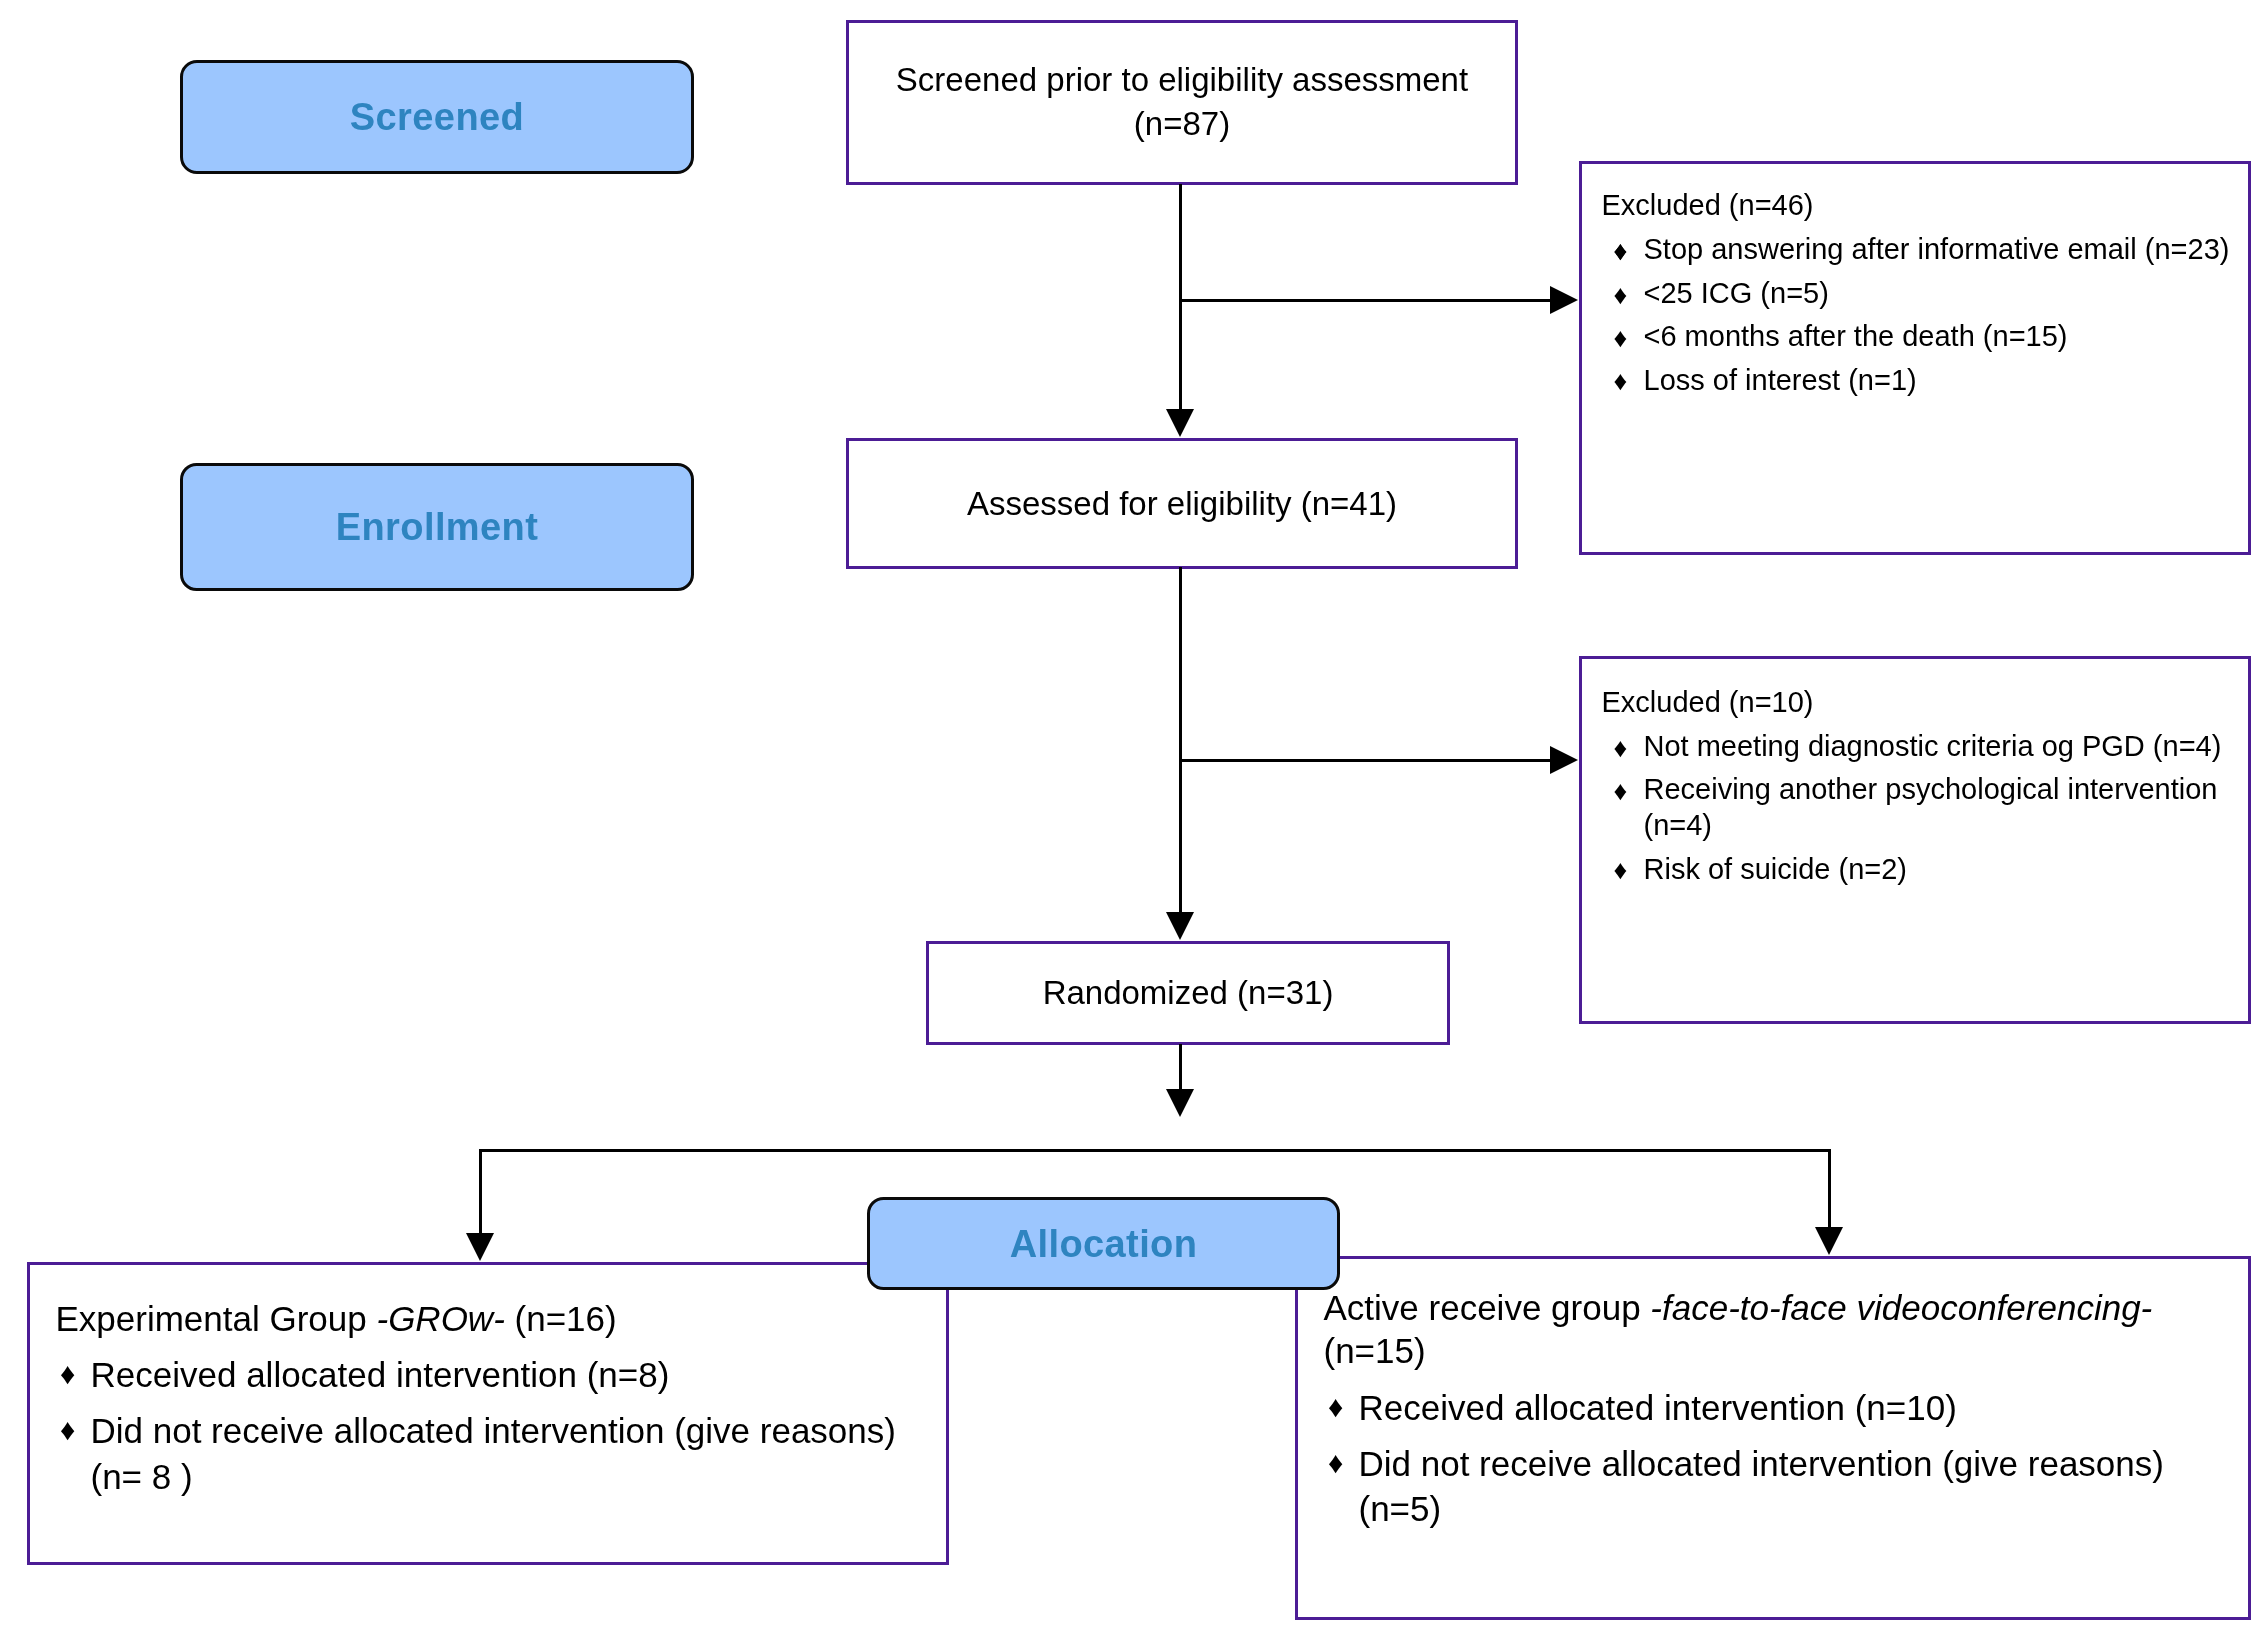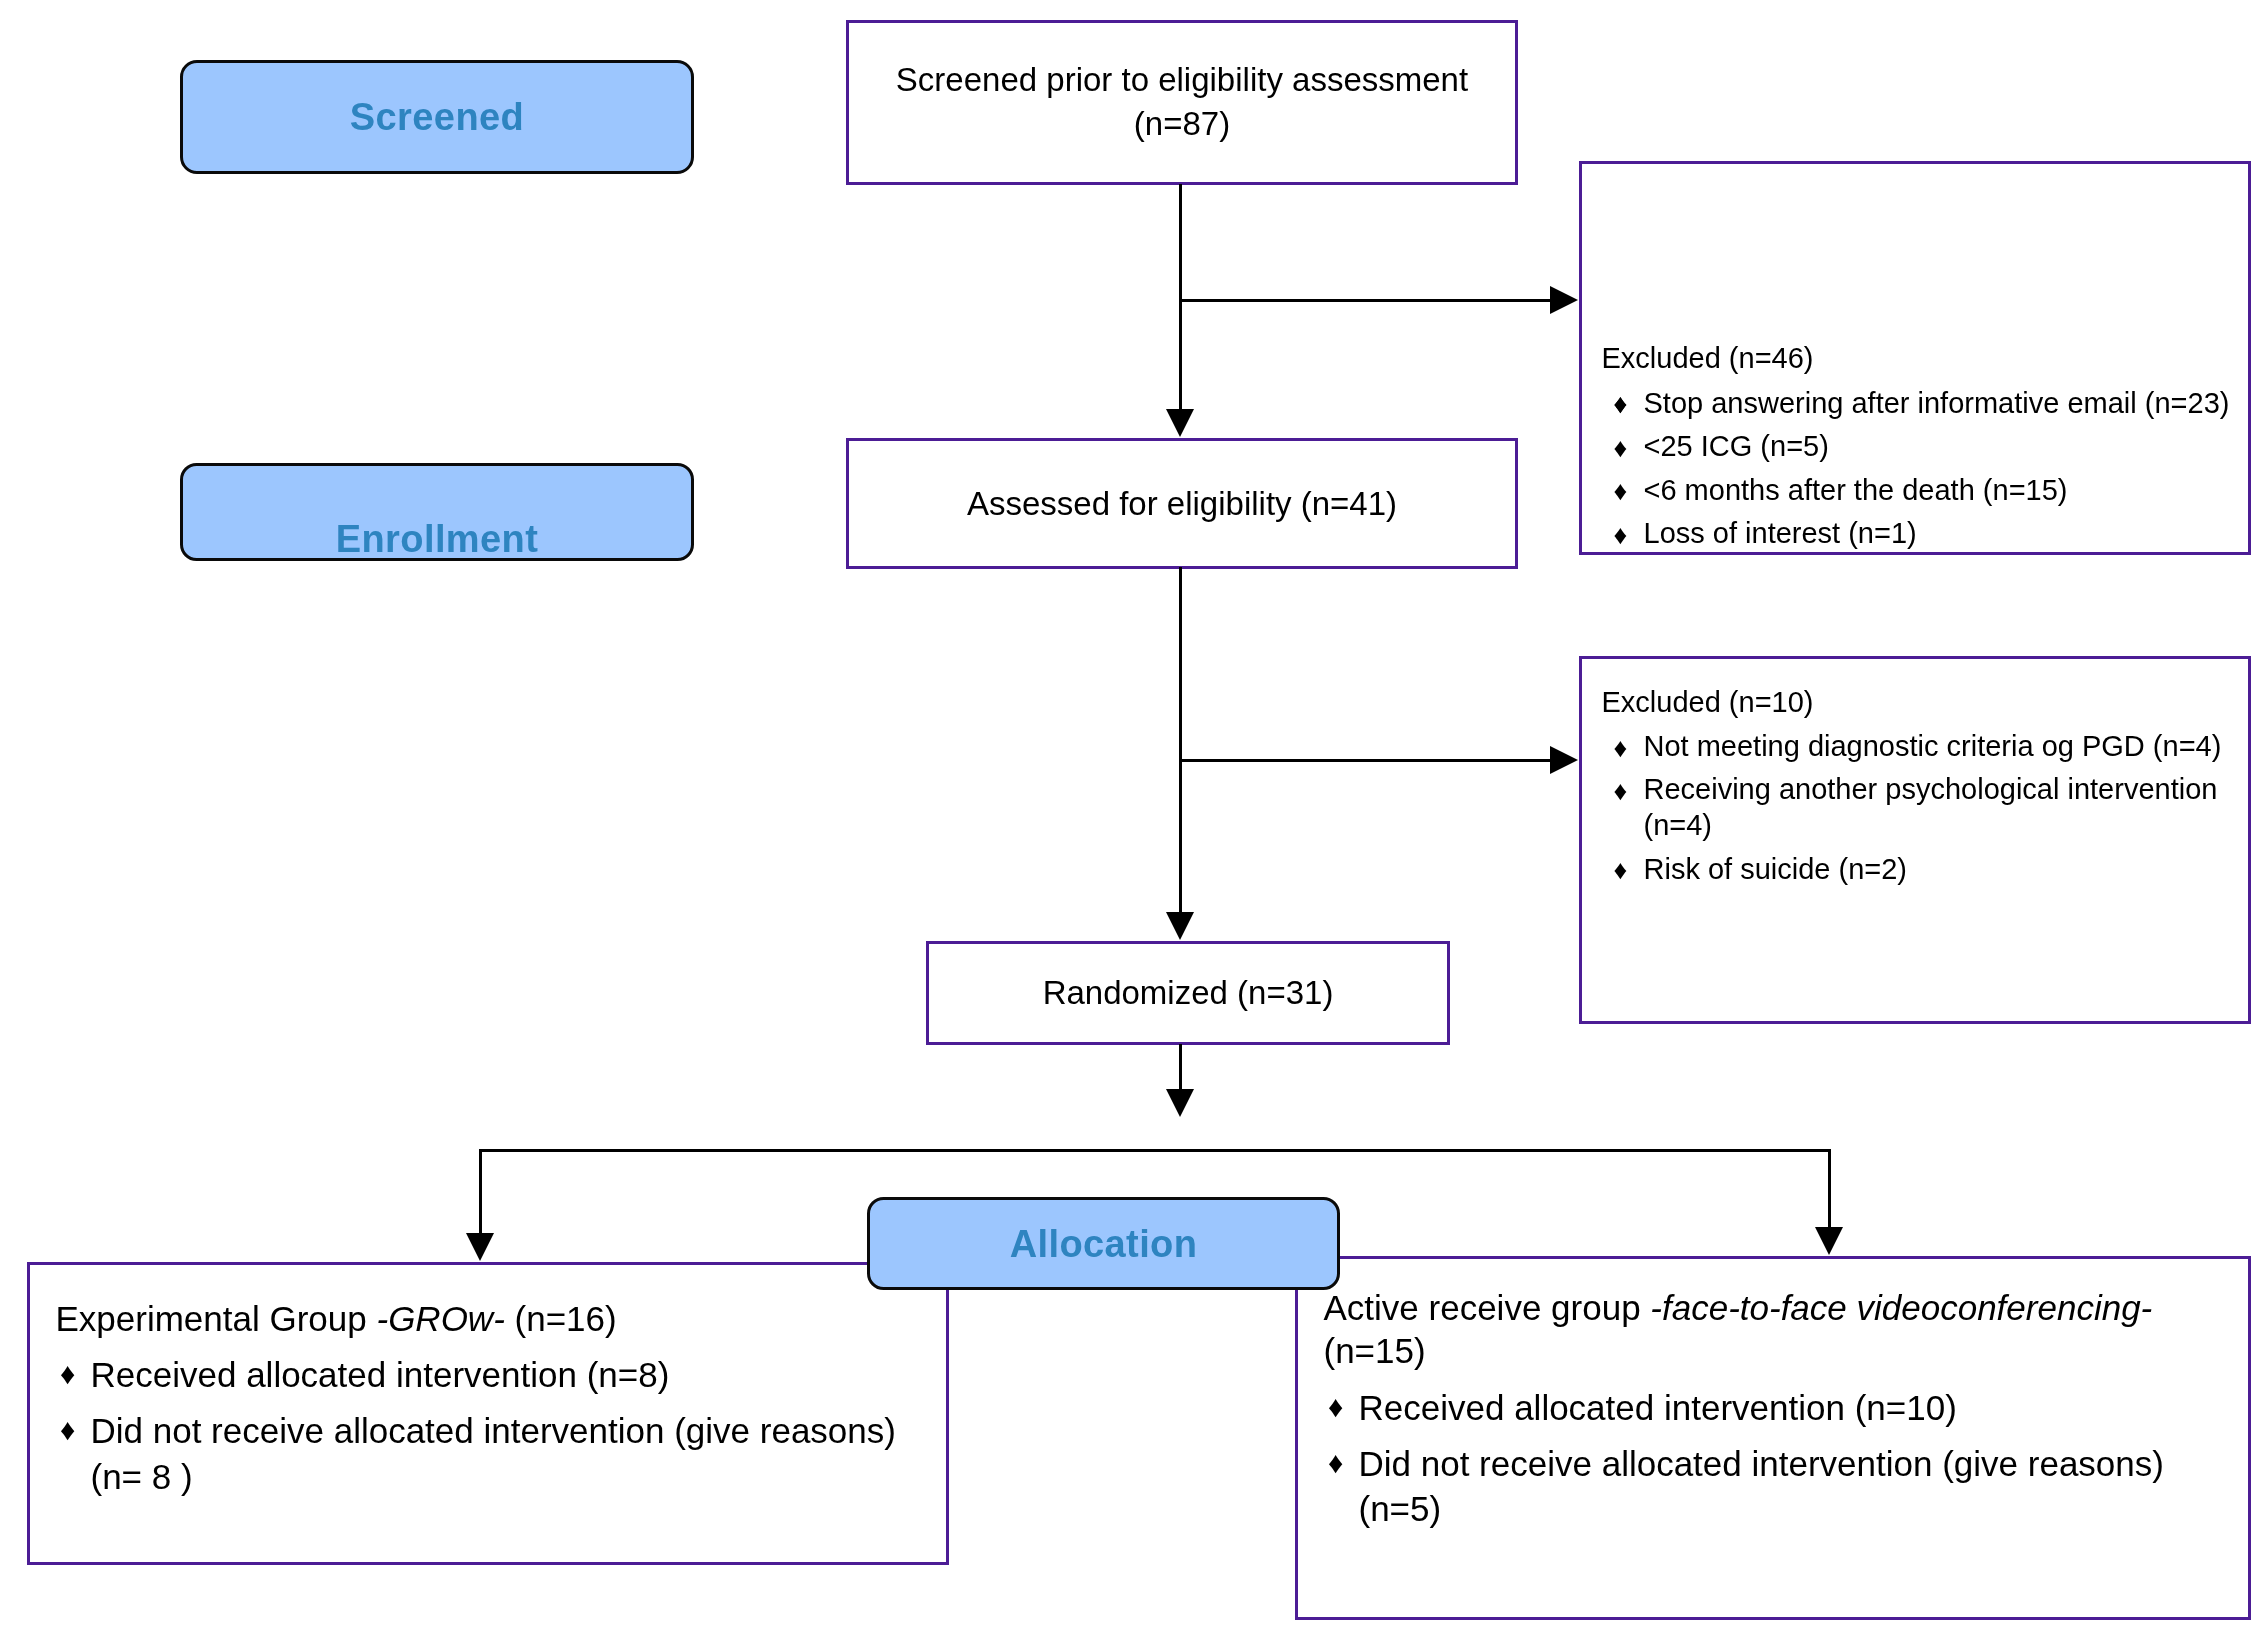--- a/index.html
+++ b/index.html
@@ -137,21 +137,21 @@
   <div class="hline" style="left:479px; top:1149px; width:1352px;"></div>
   <div class="vline" style="left:479px; top:1149px; height:84px;"></div>
   <div class="arrow-down" style="left:466px; top:1233px;"></div>
   <div class="vline" style="left:1828px; top:1149px; height:78px;"></div>
   <div class="arrow-down" style="left:1815px; top:1227px;"></div>
 
   <div class="pill" style="left:180px; top:60px; width:514px; height:114px;border-radius:17px;">
     <span class="pill-label">Screened</span>
   </div>
 
-  <div class="pill" style="left:180px; top:463px; width:514px; height:98px;align-items:flex-end;">
+  <div class="pill" style="left:180px; top:463px; width:514px; height:128px;">
     <span class="pill-label">Enrollment</span>
   </div>
 
   <div class="pill" style="left:867px; top:1197px; width:473px; height:93px;">
     <span class="pill-label">Allocation</span>
   </div>
 
   <div class="node" style="left:846px; top:19.5px; width:672px; height:165px;">
     <div class="body">
       <div class="ctr-text">Screened prior to eligibility assessment (n=87)</div>
@@ -164,21 +164,21 @@
     </div>
   </div>
 
   <div class="node" style="left:926px; top:941px; width:524px; height:104px;">
     <div class="body">
       <div class="ctr-text">Randomized (n=31)</div>
     </div>
   </div>
 
   <div class="node topalign" style="left:1579px; top:161px; width:672px; height:394px;">
-    <div class="body" style="padding:24px 16.5px 0 19.5px;justify-content:flex-end;">
+    <div class="body" style="padding:24px 16.5px 0 19.5px;">
       <div class="hdr">Excluded (n=46)</div>
       <ul class="bullets">
         <li><span class="dia">♦</span></li>
         <li><span class="dia">♦</span><span>Stop answering after informative email (n=23)</span></li>
         <li><span class="dia">♦</span><span>&lt;25 ICG (n=5)</span></li>
         <li><span class="dia">♦</span><span>&lt;6 months after the death (n=15)</span></li>
         <li><span class="dia">♦</span><span>Loss of interest (n=1)</span></li>
       </ul>
     </div>
   </div>

